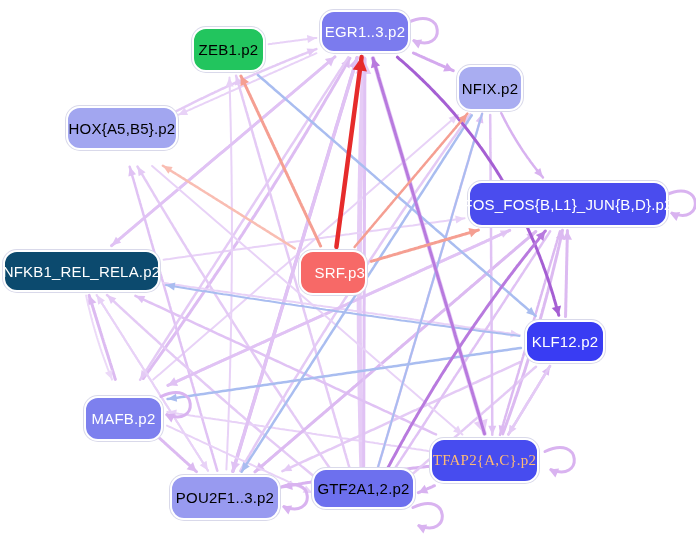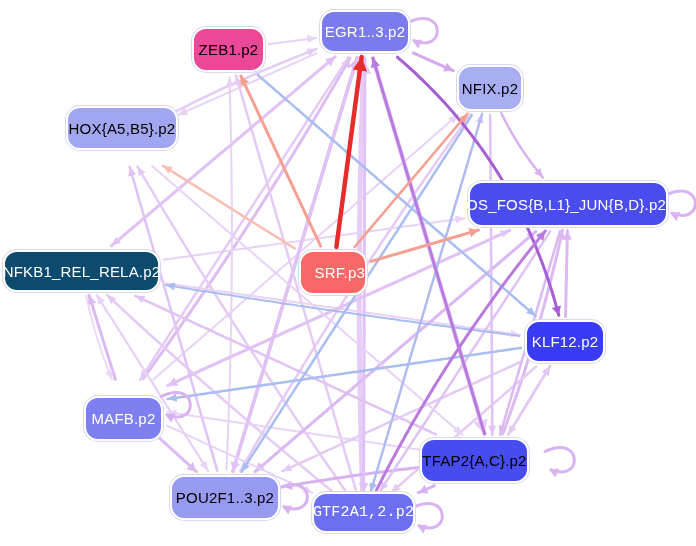--- a/index.html
+++ b/index.html
@@ -157,47 +157,47 @@
       <polygon points="549,469.5 559.1519999999999,468.594 555.408,477.426" fill="#d9b3f0"></polygon>
       <path d="M278 488.5 C316 470.5 316 520.5 284 506.5" fill="none" stroke="#d9b3f0" stroke-width="3" stroke-linecap="round"></path>
       <polygon points="282,506.5 292.152,505.594 288.40799999999996,514.426" fill="#d9b3f0"></polygon>
       <path d="M413 507.5 C451 489.5 451 539.5 419 525.5" fill="none" stroke="#d9b3f0" stroke-width="3" stroke-linecap="round"></path>
       <polygon points="417,525.5 427.152,524.5939999999999 423.40799999999996,533.426" fill="#d9b3f0"></polygon>
     </svg>
   <div id="node-layer">
       <div class="node" style="left: 320px; top: 10px; width: 90px; height: 43px; background: rgb(123, 123, 238); color: rgb(255, 255, 255);">
         <span>EGR1..3.p2</span>
       </div>
-      <div class="node" style="left: 192px; top: 27px; width: 73px; height: 45px; background: #ec4899; color: rgb(0, 0, 0);">
+      <div class="node" style="left: 192px; top: 27px; width: 73px; height: 45px; background: #22c55e; color: rgb(0, 0, 0);">
         <span>ZEB1.p2</span>
       </div>
       <div class="node" style="left: 457px; top: 65px; width: 66px; height: 46px; background: rgb(169, 173, 241); color: rgb(0, 0, 0);">
         <span>NFIX.p2</span>
       </div>
       <div class="node" style="left: 66px; top: 106px; width: 112px; height: 44px; background: rgb(162, 166, 240); color: rgb(0, 0, 0);">
         <span>HOX{A5,B5}.p2</span>
       </div>
-      <div class="node" style="left: 468px; top: 181px; width: 200px; height: 46px; background: rgb(74, 76, 238); color: rgb(255, 255, 255); justify-content: flex-end;">
+      <div class="node" style="left: 468px; top: 181px; width: 200px; height: 46px; background: rgb(74, 76, 238); color: rgb(255, 255, 255);">
         <span>FOS_FOS{B,L1}_JUN{B,D}.p2</span>
       </div>
       <div class="node" style="left: 3px; top: 250px; width: 157px; height: 42px; background: #0c4a6e; color: rgb(255, 255, 255);">
         <span>NFKB1_REL_RELA.p2</span>
       </div>
       <div class="node" style="left: 299px; top: 250px; width: 68px; height: 45px; background: rgb(247, 105, 103); color: rgb(255, 255, 255); justify-content: flex-end;">
         <span>SRF.p3</span>
       </div>
       <div class="node" style="left: 525px; top: 320px; width: 80px; height: 43px; background: rgb(57, 60, 243); color: rgb(255, 255, 255); justify-content: center;">
         <span>KLF12.p2</span>
       </div>
       <div class="node" style="left: 84px; top: 396px; width: 79px; height: 45px; background: rgb(125, 128, 238); color: rgb(255, 255, 255);">
         <span>MAFB.p2</span>
       </div>
-      <div class="node" style="left: 420px; top: 438px; width: 109px; height: 45px; background: rgb(71, 76, 239); color: #000000;">
+      <div class="node" style="left: 430px; top: 438px; width: 109px; height: 45px; background: rgb(71, 76, 239); color: #fdba74; font-family: Liberation Serif, serif;">
         <span>TFAP2{A,C}.p2</span>
       </div>
       <div class="node" style="left: 170px; top: 475px; width: 110px; height: 45px; background: rgb(152, 154, 240); color: rgb(0, 0, 0); text-align: right;">
         <span>POU2F1..3.p2</span>
       </div>
-      <div class="node" style="left: 312px; top: 492px; width: 103px; height: 41px; background: rgb(109, 112, 238); color: #ffffff; font-family: Liberation Mono, monospace;">
+      <div class="node" style="left: 312px; top: 468px; width: 103px; height: 41px; background: rgb(109, 112, 238); color: #000000;">
         <span>GTF2A1,2.p2</span>
       </div>
     </div>
 </div>
 
 </body></html>

